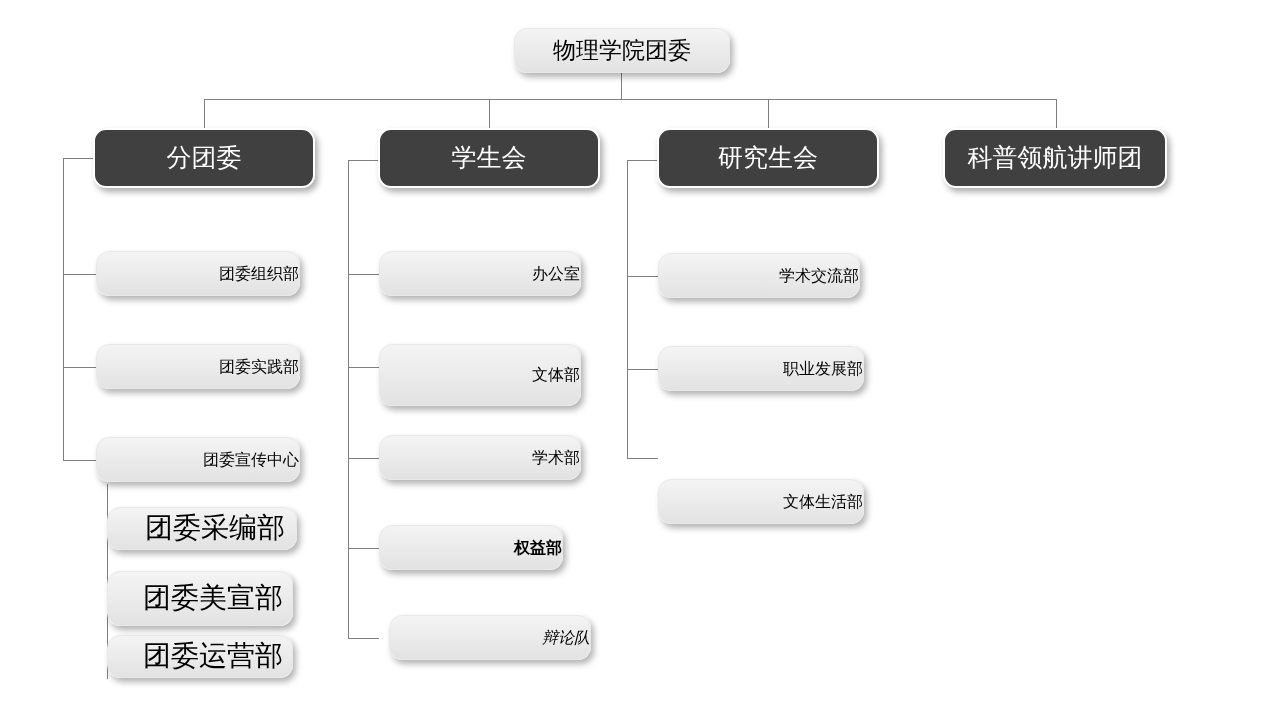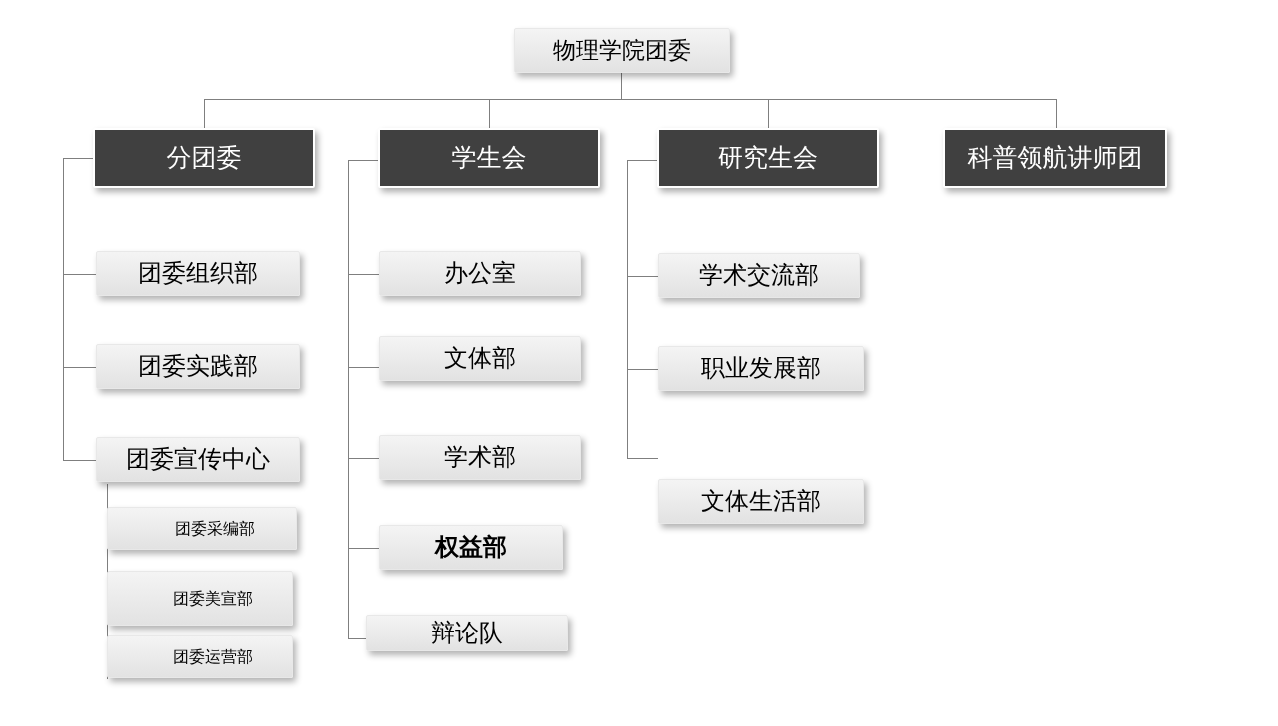--- a/index.html
+++ b/index.html
@@ -26,21 +26,21 @@
   .line.v { width: 1px; }
 
   
   .node {
     position: absolute;
     box-sizing: border-box;
     display: flex;
     align-items: center;
     justify-content: center;
     text-align: center;
-    border-radius: 2px;
+    border-radius: 13px;
     white-space: nowrap;
     line-height: 1.1;
   }
 
   .node .label {
     display: block;
   }
 
   
   .node.gray {
@@ -54,22 +54,22 @@
   .node.blue {
     background: #404040;
     border: 2px solid #ffffff;
     color: #ffffff;
     box-shadow: 3px 4px 6px rgba(0,0,0,0.32);
   }
 
   
   .fs-root  { font-size: 23px; }
   .fs-blue  { font-size: 25px; }
-  .fs-child { font-size: 24px; }
-  .fs-sub   { font-size: 16px; padding-left: 26px; }
+  .fs-child { font-size: 16px; justify-content: flex-end; }
+  .fs-sub   { font-size: 28px; padding-left: 26px; }
 </style>
 </head>
 <body>
 
 <div id="canvas">
 
   <div class="line v" style="left:621px; top:72px; height:28px;"></div>
 
   <div class="line h" style="left:204px; top:99px; width:853px;"></div>
 
@@ -141,33 +141,33 @@
   </div>
 
   <div class="node gray fs-sub" style="left:107px; top:635px; width:186px; height:43px;">
     <span class="label">团委运营部</span>
   </div>
 
   <div class="node gray fs-child" style="left:379px; top:251px; width:202px; height:45px;">
     <span class="label">办公室</span>
   </div>
 
-  <div class="node gray fs-child" style="left:379px; top:336px; width:202px; height:45px;">
+  <div class="node gray fs-child" style="left:379px; top:344px; width:202px; height:62px;">
     <span class="label">文体部</span>
   </div>
 
   <div class="node gray fs-child" style="left:379px; top:435px; width:202px; height:45px;">
     <span class="label">学术部</span>
   </div>
 
   <div class="node gray fs-child" style="left:379px; top:525px; width:184px; height:45px;font-weight:bold;">
     <span class="label">权益部</span>
   </div>
 
-  <div class="node gray fs-child" style="left:366px; top:615px; width:202px; height:36px;">
+  <div class="node gray fs-child" style="left:389px; top:615px; width:202px; height:45px;font-style:italic;">
     <span class="label">辩论队</span>
   </div>
 
   <div class="node gray fs-child" style="left:658px; top:253px; width:202px; height:45px;">
     <span class="label">学术交流部</span>
   </div>
 
   <div class="node gray fs-child" style="left:658px; top:346px; width:206px; height:45px;">
     <span class="label">职业发展部</span>
   </div>

